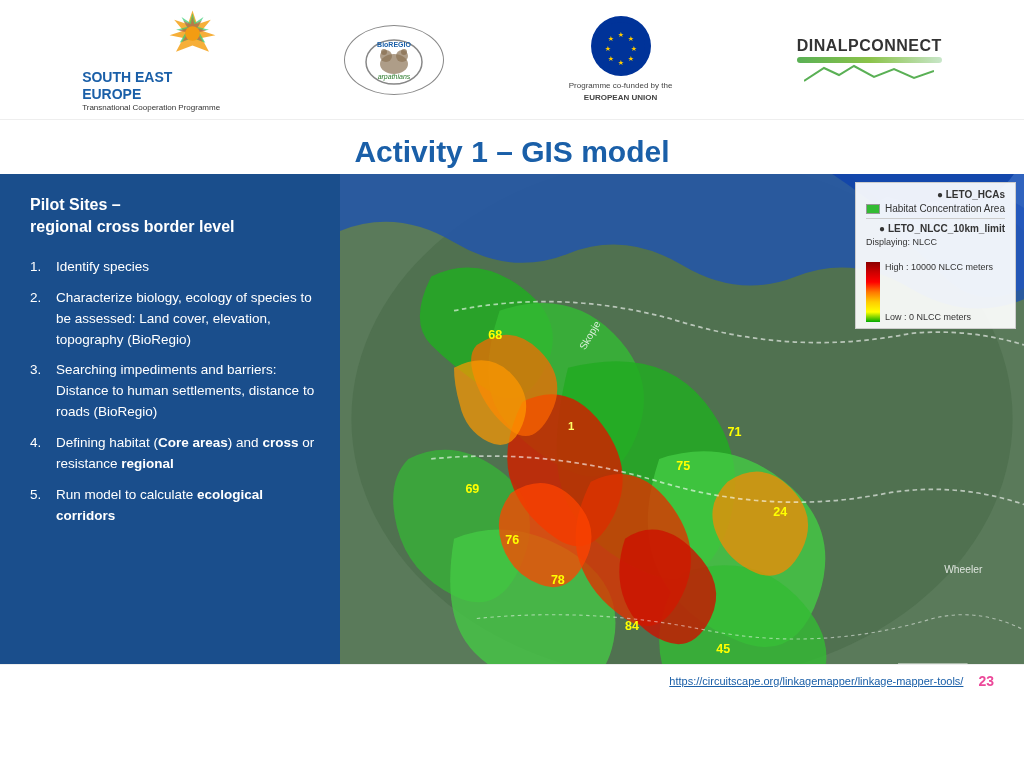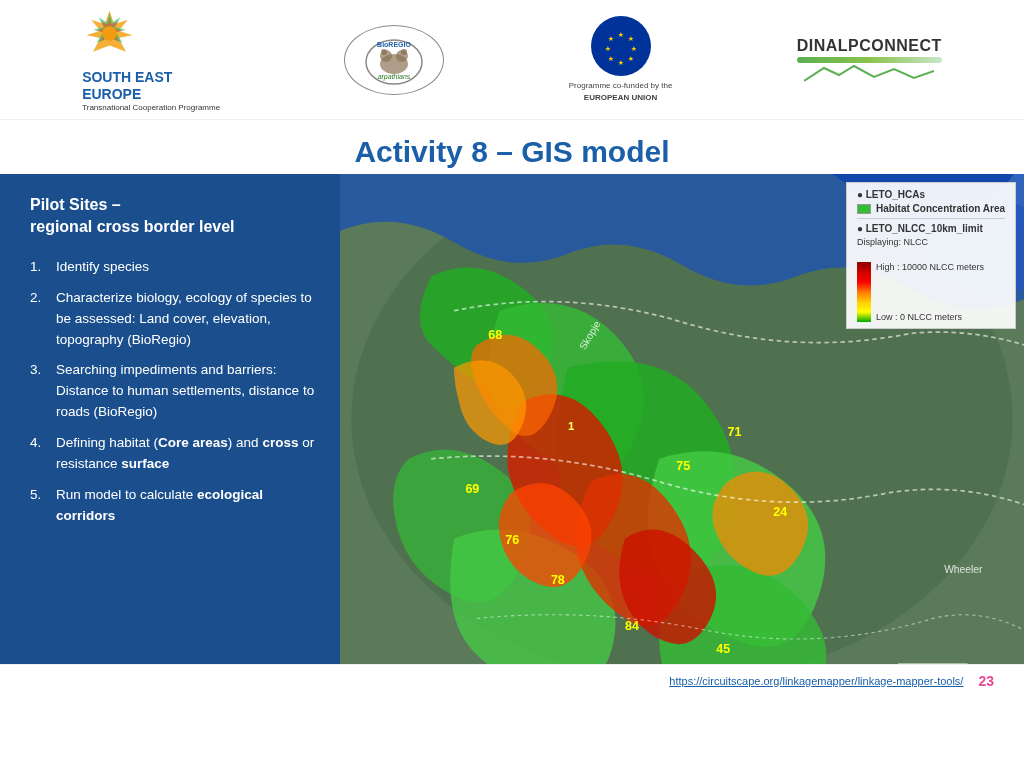--- a/index.html
+++ b/index.html
@@ -26,21 +26,21 @@
     .logo-block {
       display: flex;
       flex-direction: column;
       align-items: center;
       justify-content: center;
     }
 
     
     .see-logo {
       display: flex;
-      align-items: flex-start;
+      align-items: flex-end;
       gap: 8px;
     }
     .see-text {
       display: flex;
       flex-direction: column;
     }
     .see-title {
       font-size: 14px;
       font-weight: bold;
       color: #1a5fa8;
@@ -240,27 +240,27 @@
       border: 1px solid #ccc;
       padding: 6px 10px;
       font-size: 10px;
       color: #333;
       min-width: 160px;
     }
     .legend-title {
       font-weight: bold;
       font-size: 10px;
       margin-bottom: 3px;
+      text-align: right;
     }
     .legend-item {
       display: flex;
       align-items: center;
       gap: 5px;
       margin-bottom: 2px;
-      font-weight: bold;
     }
     .legend-color {
       width: 14px;
       height: 10px;
       border: 1px solid #999;
     }
     .legend-gradient {
       width: 14px;
       height: 60px;
       background: linear-gradient(to bottom, #8b0000, #cc0000, #ff0000, #ff7700, #ffcc00, #ffff00, #00aa00);
@@ -374,21 +374,21 @@
     <div class="dinalp-underline"></div>
     <svg width="130" height="20" viewBox="0 0 130 20">
 
       <polyline points="0,18 20,5 35,12 50,3 70,14 90,6 110,15 130,8" fill="none" stroke="#5ab055" stroke-width="2"></polyline>
     </svg>
   </div>
 
 </div>
 
 <div id="title-section">
-  <h1 class="main-title">Activity 8 – GIS model</h1>
+  <h1 class="main-title">Activity 1 – GIS model</h1>
 </div>
 
 <div id="main-content">
 
   <div id="left-panel">
     <div class="pilot-sites-header">
       <span>Pilot Sites –</span><br>
       <span>regional cross border level</span>
     </div>
 
@@ -397,21 +397,21 @@
         <span>Identify species</span>
       </li>
       <li>
         <span>Characterize biology, ecology of species to be assessed: Land cover, elevation, topography (BioRegio)</span>
       </li>
       <li>
         <span>Searching impediments and barriers: Distance to human settlements, distance to roads (BioRegio)</span>
       </li>
       <li>
         <span>
-          <span>Defining habitat (</span><strong>Core areas</strong><span>) and </span><strong>cross</strong><span> or resistance </span><strong>surface</strong>
+          <span>Defining habitat (</span><strong>Core areas</strong><span>) and </span><strong>cross</strong><span> or resistance </span><strong>regional</strong>
         </span>
       </li>
       <li>
         <span>
           <span>Run model to calculate </span><strong>ecological corridors</strong>
         </span>
       </li>
     </ol>
   </div>
 

